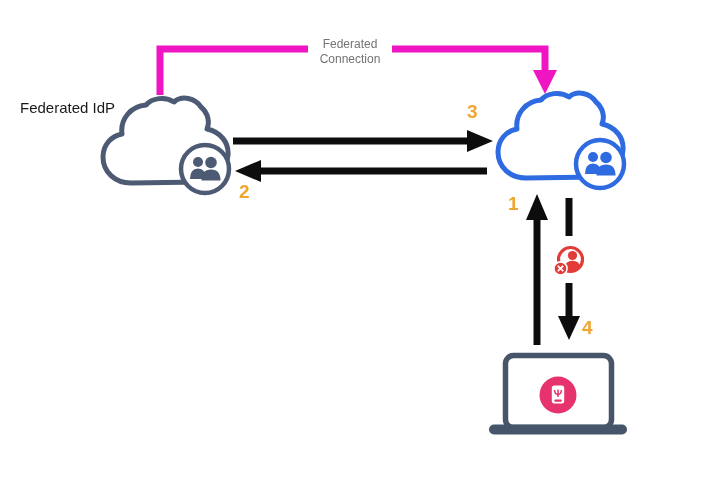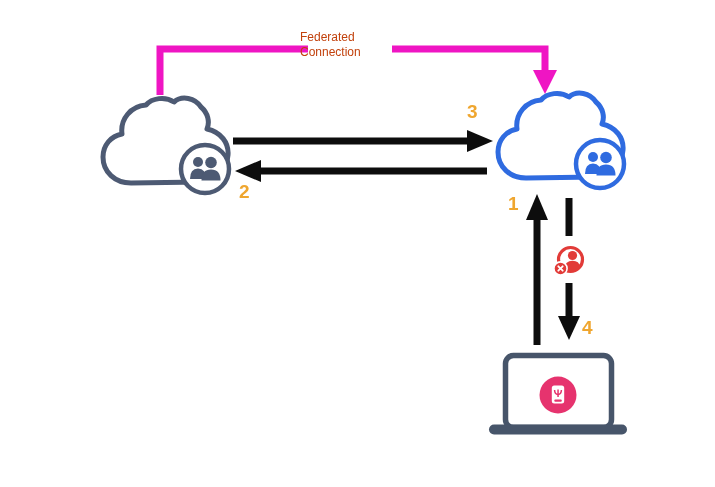--- a/index.html
+++ b/index.html
@@ -10,25 +10,26 @@
     font-family:"Liberation Sans", sans-serif;
     overflow:hidden;
   }
   .abs{position:absolute;}
   .entity-label{
     color:#1a1a1a;
     font-size:15px;
     white-space:nowrap;
   }
   .conn-label{
-    color:#c2410c;
+    color:#737373;
     font-size:12px;
     line-height:1.25;
-    text-align:left;
+    text-align:center;
     width:100px;
+    margin-top:7px;
   }
   .step-num{
     color:var(--step-orange,#EFA63B);
     font-size:19px;
     font-weight:bold;
   }
   
   .magenta-stroke{stroke:var(--magenta,#EF15C3);fill:none;stroke-width:7;stroke-linejoin:miter;}
   .magenta-fill{fill:var(--magenta,#EF15C3);}
   .black-shaft{stroke:var(--arrow-black,#0D0D0D);stroke-width:7;fill:none;}
@@ -49,20 +50,21 @@
 <div id="canvas">
 
   <svg class="abs" style="left:150px;top:40px;" width="410" height="60" viewBox="0 0 410 60">
     <path class="magenta-stroke" d="M10,55 L10,9 L158,9"></path>
     <path class="magenta-stroke" d="M242,9 L395,9 L395,32"></path>
     <polygon class="magenta-fill" points="383,30 407,30 395,54"></polygon>
   </svg>
 
   <div class="abs conn-label" style="left:300px;top:30px;">Federated Connection</div>
 
+  <div class="abs entity-label" style="left:20px;top:99px;">Federated IdP</div>
 
   <svg class="abs" style="left:95px;top:95px;" width="150" height="105" viewBox="0 0 150 105">
     <path class="idp-stroke" stroke-width="5" stroke-linejoin="round" d="M36,88 C20,88 8,77 8,62 C8,50 16,41 27,39 C25,24 36,11 51,10 C57,3 70,1 79,7 C87,0 100,3 106,12 C113,18 115,27 112,34 C126,37 134,48 133,60 C132,74 121,85 106,87 Z"></path>
     <g>
       <circle class="idp-stroke" stroke-width="4.5" cx="110" cy="74" r="24"></circle>
       <circle class="idp-fill" cx="103" cy="67" r="5"></circle>
       <path class="idp-fill" d="M95,84 Q95,73.5 103,73.5 Q111,73.5 111,84 Z"></path>
       <circle class="idp-fill" cx="116" cy="67.5" r="5.8"></circle>
       <path class="idp-fill" d="M106.5,85.5 Q106.5,74.5 116,74.5 Q125.5,74.5 125.5,85.5 Z"></path>
     </g>

